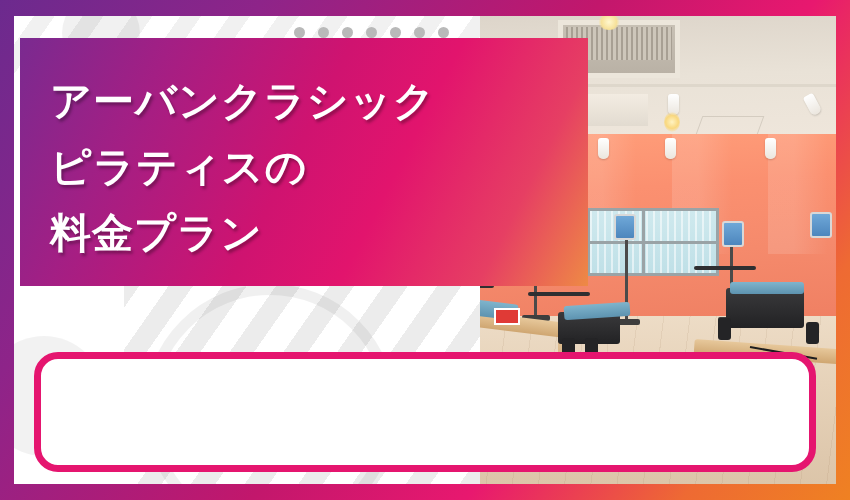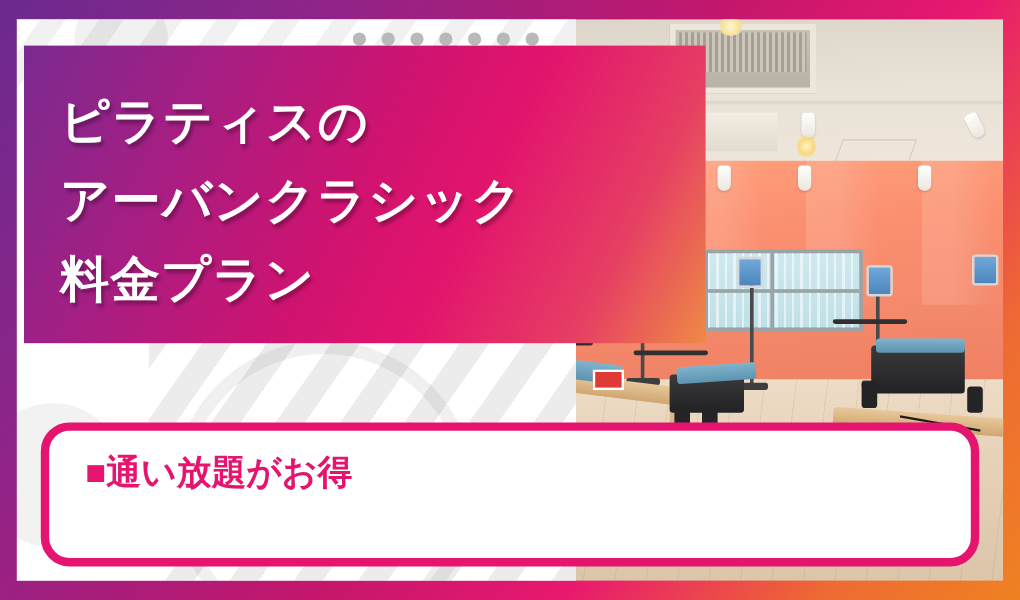--- a/index.html
+++ b/index.html
@@ -221,22 +221,21 @@
       <div class="rf-shoulder" style="left:238px;top:302px;"></div>
       <div class="rf-shoulder" style="left:326px;top:306px;"></div>
       <div class="rf-leg" style="left:226px;top:336px;height:70px;"></div>
       <div class="rf-leg" style="left:318px;top:344px;height:76px;"></div>
       <div class="rf-bar" style="left:214px;top:250px;width:62px;"></div>
       <div class="rf-strap" style="left:270px;top:330px;width:68px;transform:rotate(10deg);"></div>
     </div>
   </div>
 
   <div class="title-panel">
+    <div class="title-line">アーバンクラシック</div>
     <div class="title-line">ピラティスの</div>
-    <div class="title-line">アーバンクラシック</div>
     <div class="title-line">料金プラン</div>
   </div>
 
   <div class="bullet-box">
-    <div class="bullet-line">■通い放題がお得</div>
   </div>
 
 </div>
 
 </body></html>

